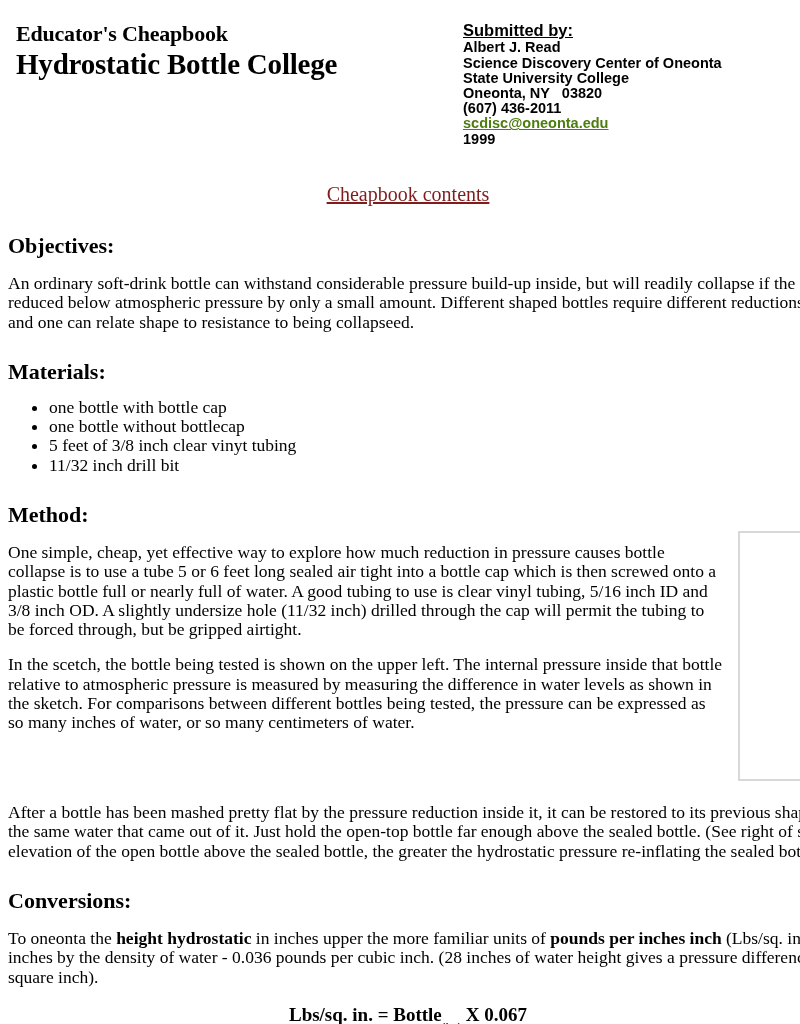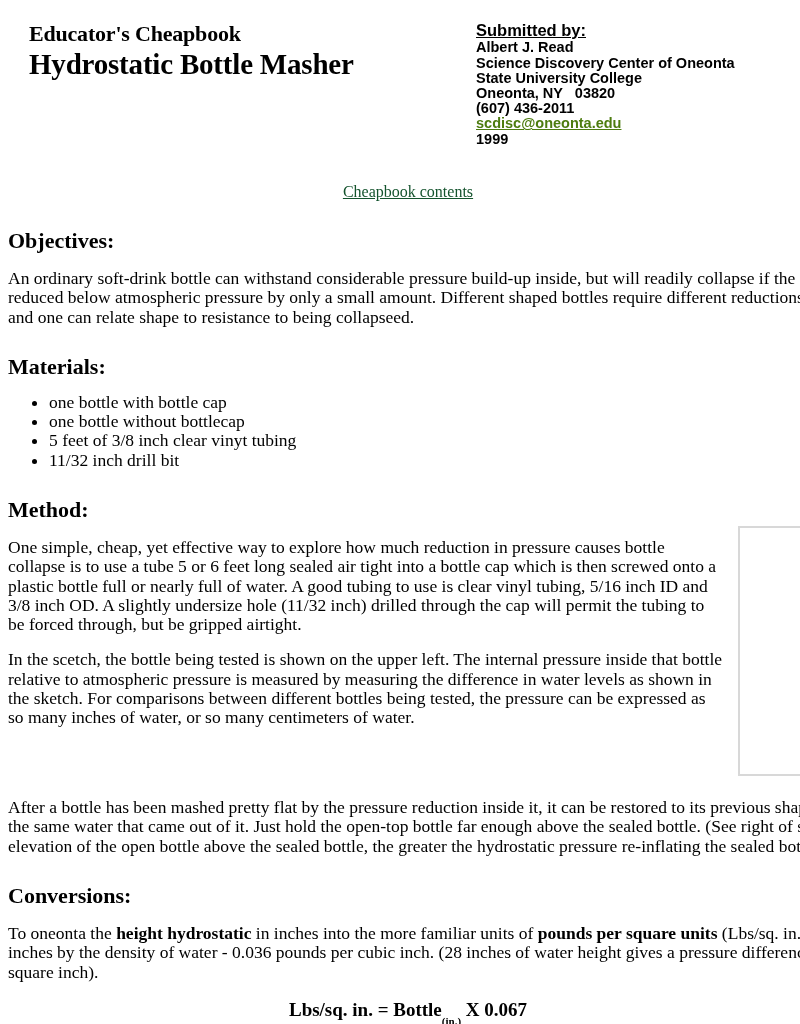--- a/index.html
+++ b/index.html
@@ -27,21 +27,20 @@
   .header {
     display: flex;
     align-items: flex-start;
     margin-top: 14px;
   }
   .title-col {
     width: 455px;
     flex: 0 0 455px;
     padding-left: 8px;
     box-sizing: border-box;
-    margin-left: 13px;
   }
   .kicker {
     font-size: 22px;
     font-weight: bold;
     line-height: 1.12;
     letter-spacing: -0.2px;
   }
   .main-title {
     font-size: 29px;
     font-weight: bold;
@@ -70,23 +69,23 @@
     text-decoration: underline;
   }
 
   
   .contents-link-row {
     text-align: center;
     margin-top: 36px;
     width: 800px;
   }
   .contents-link-row a {
-    color: #14532d;
+    color: #7f1d1d;
     text-decoration: underline;
-    font-size: 16px;
+    font-size: 20px;
   }
 
   
   h2.section {
     font-size: 22px;
     font-weight: bold;
     margin: 28px 0 0 0;
     line-height: 1.1;
   }
   p.body {
@@ -140,21 +139,21 @@
 </style>
 </head>
 <body>
 
 <div class="page">
 
   <div class="header">
 
     <div class="title-col">
       <div class="kicker">Educator's Cheapbook</div>
-      <div class="main-title">Hydrostatic Bottle Masher</div>
+      <div class="main-title">Hydrostatic Bottle College</div>
     </div>
 
     <div class="contact-col">
       <div class="heading">Submitted by:</div>
       <div class="line">Albert J. Read</div>
       <div class="line">Science Discovery Center of Oneonta</div>
       <div class="line">State University College</div>
       <div class="line">Oneonta, NY   03820</div>
       <div class="line">(607) 436-2011</div>
       <div class="line"><a href="#">scdisc@oneonta.edu</a></div>
@@ -188,17 +187,17 @@
     <div class="method-text">
       <p class="body">One simple, cheap, yet effective way to explore how much reduction in pressure causes bottle collapse is to use a tube 5 or 6 feet long sealed air tight into a bottle cap which is then screwed onto a plastic bottle full or nearly full of water. A good tubing to use is clear vinyl tubing, 5/16 inch ID and 3/8 inch OD. A slightly undersize hole (11/32 inch) drilled through the cap will permit the tubing to be forced through, but be gripped airtight.</p>
       <p class="body">In the scetch, the bottle being tested is shown on the upper left. The internal pressure inside that bottle relative to atmospheric pressure is measured by measuring the difference in water levels as shown in the sketch. For comparisons between different bottles being tested, the pressure can be expressed as so many inches of water, or so many centimeters of water.</p>
     </div>
   </div>
 
   <p class="body">After a bottle has been mashed pretty flat by the pressure reduction inside it, it can be restored to its previous shape by inflating it with the same water that came out of it. Just hold the open-top bottle far enough above the sealed bottle. (See right of sketch.) The greater the elevation of the open bottle above the sealed bottle, the greater the hydrostatic pressure re-inflating the sealed bottle.</p>
 
   <h2 class="section">Conversions:</h2>
 
-  <p class="body"><span>To oneonta the </span><b>height hydrostatic</b><span> in inches into the more familiar units of </span><b>pounds per square units</b><span> (Lbs/sq. in.), multiply the height in inches by the density of water - 0.036 pounds per cubic inch. (28 inches of water height gives a pressure difference of 1.0 pound per square inch).</span></p>
+  <p class="body"><span>To oneonta the </span><b>height hydrostatic</b><span> in inches upper the more familiar units of </span><b>pounds per inches inch</b><span> (Lbs/sq. in.), multiply the height in inches by the density of water - 0.036 pounds per cubic inch. (28 inches of water height gives a pressure difference of 1.0 pound per square inch).</span></p>
 
   <p class="formula"><span>Lbs/sq. in. = Bottle</span><sub>(in.)</sub><span> X 0.067</span></p>
 
 </div>
 
 </body></html>

